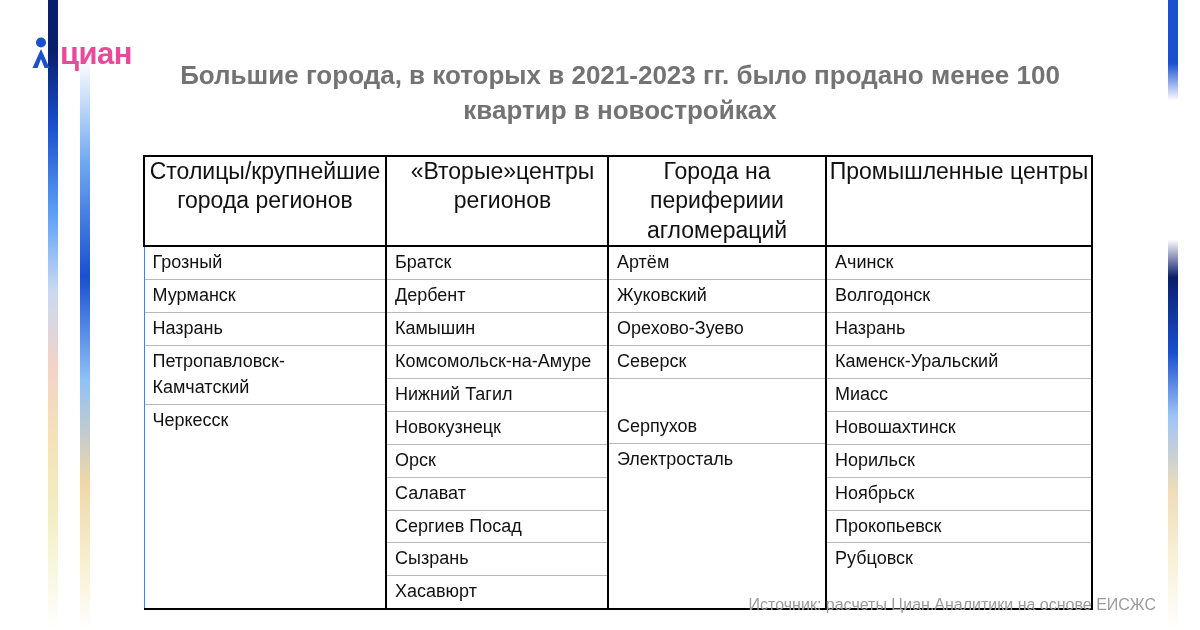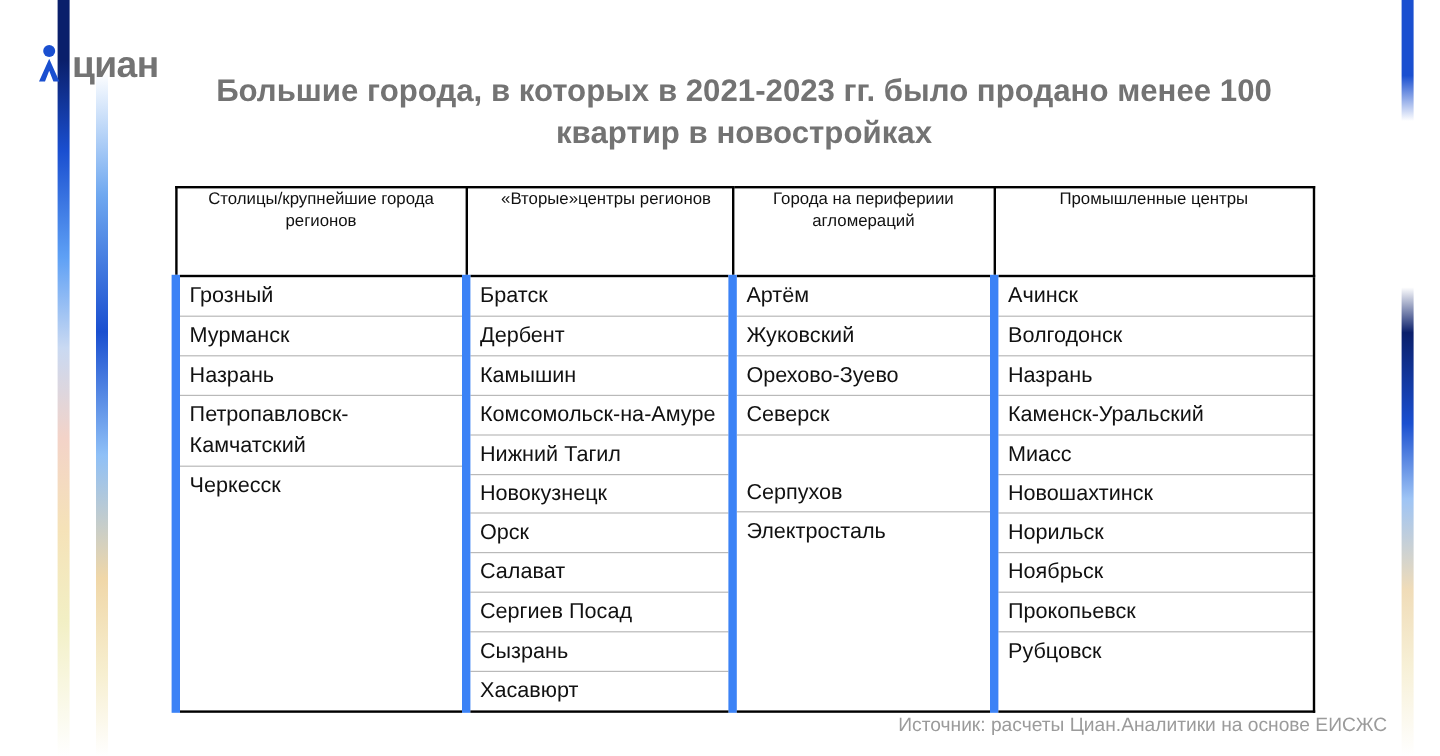--- a/index.html
+++ b/index.html
@@ -71,21 +71,21 @@
     z-index: 5;
   }
   .logo-mark {
     width: 26px;
     height: 34px;
     display: block;
   }
   .logo-text {
     font-size: 31px;
     font-weight: 700;
-    color: #737373;
+    color: #ec4899;
     letter-spacing: -0.5px;
     line-height: 1;
   }
 
   
   .title {
     position: absolute;
     left: 180px;
     top: 58px;
     width: 880px;
@@ -109,34 +109,34 @@
     table-layout: fixed;
   }
   table.cities td,
   table.cities th {
     vertical-align: top;
     padding: 0;
   }
   thead th {
     border: 2px solid #000000;
     text-align: center;
-    font-size: 14px;
+    font-size: 23px;
     font-weight: 400;
     line-height: 1.28;
     padding: 9px 8px 11px 8px;
     height: 74px;
     box-sizing: border-box;
   }
   thead th.col1 { width: 242px; }
   thead th.col2 { width: 222px; padding-left: 11px; }
   thead th.col3 { width: 218px; }
   thead th.col4 { width: 266px; }
 
   tbody td {
-    border-left: 7px solid #3b82f6;
+    border-left: 1px solid #3b82f6;
     border-right: 2px solid #000000;
     padding: 0;
   }
   tbody tr.body-row td {
     border-bottom: 2px solid #000000;
   }
   .cell-list {
     list-style: none;
     margin: 0;
     padding: 0;

